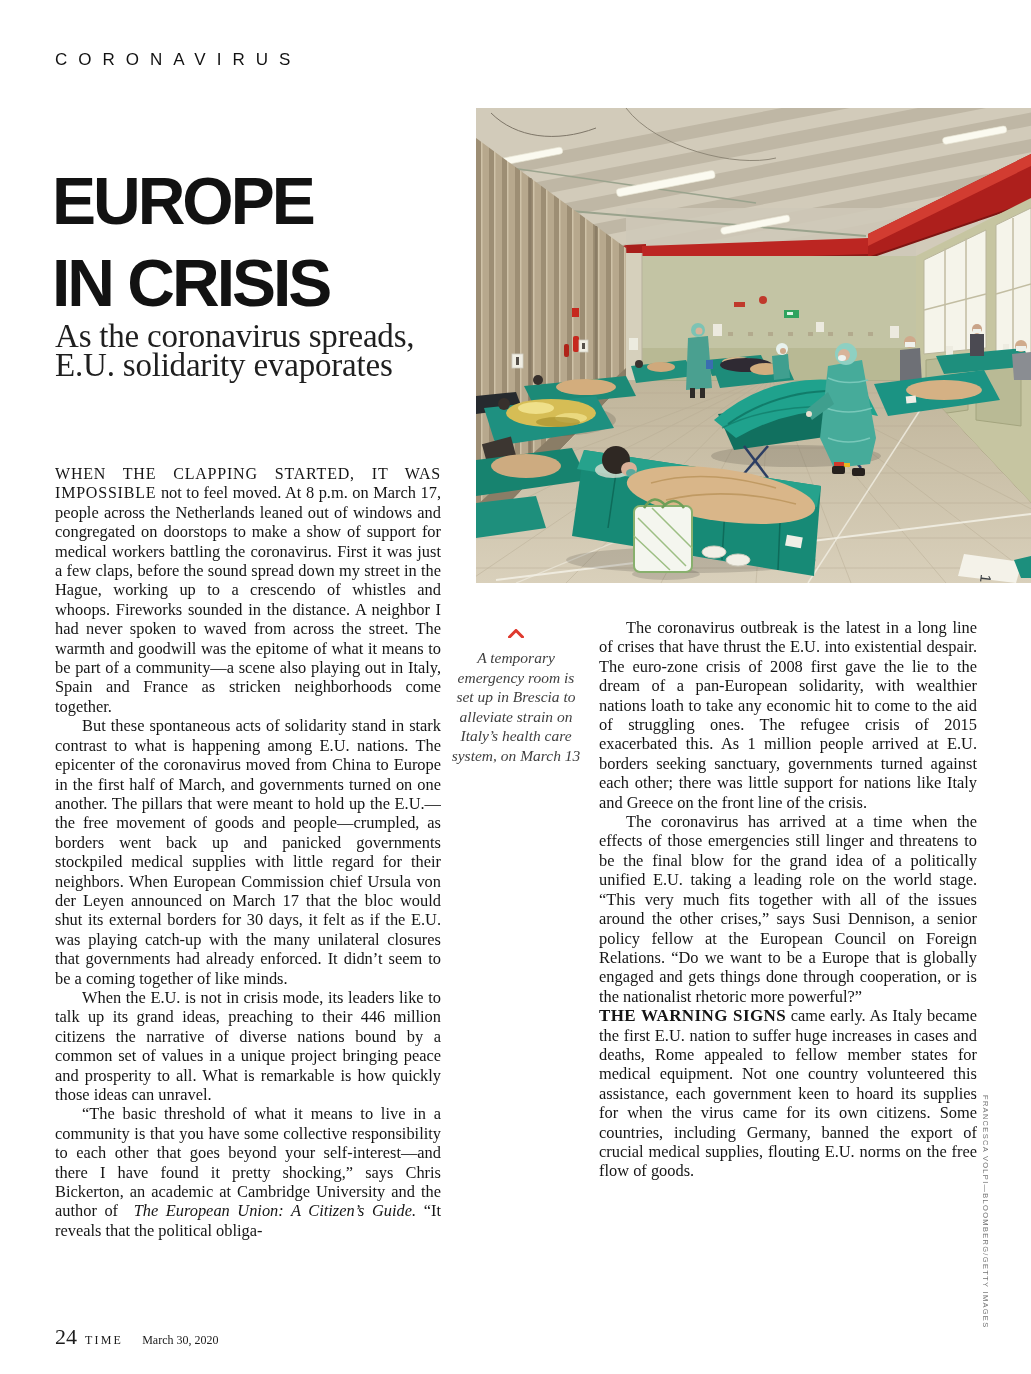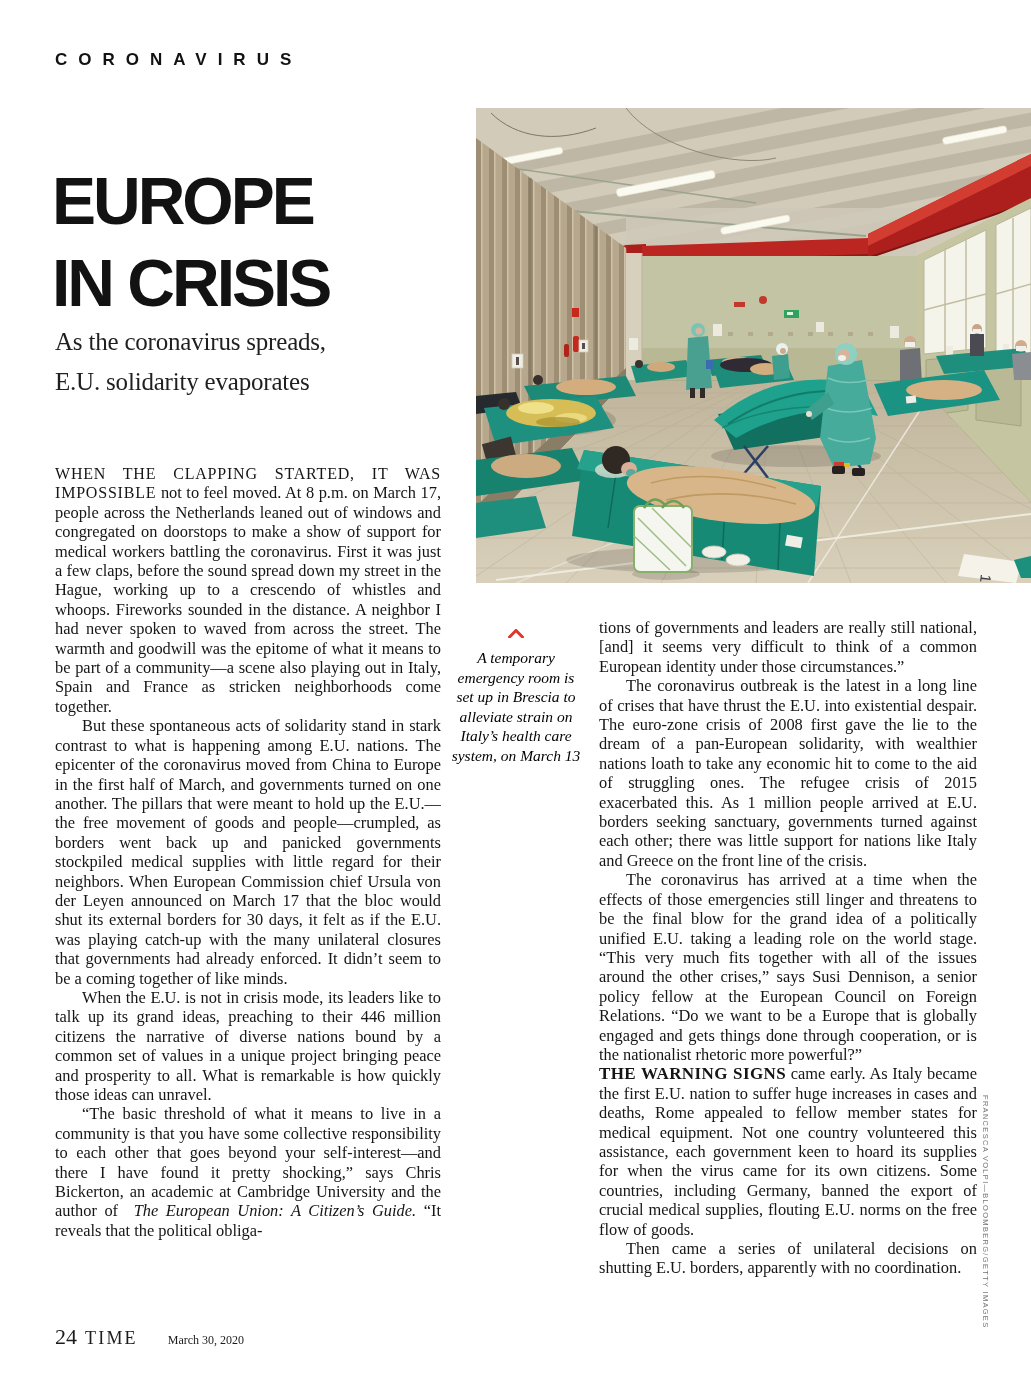--- a/index.html
+++ b/index.html
@@ -1,56 +1,56 @@
 <!DOCTYPE html>
 <html lang="en"><head>
 <meta charset="utf-8">
 <style>
   html,body{margin:0;padding:0;background:#ffffff;}
   #page{position:relative;width:1031px;height:1374px;background:#fff;overflow:hidden;
         font-family:"Liberation Serif",serif;color:#161616;}
   .prewrap{white-space:pre-line;}
 
   .kicker{position:absolute;left:55px;top:50px;font-family:"Liberation Sans",sans-serif;
-          font-weight:bold;font-size:17px;letter-spacing:11px;color:#121212;}
+          font-weight:normal;font-size:17px;letter-spacing:11px;color:#121212;}
 
   .headline{position:absolute;left:52px;top:160px;font-family:"Liberation Sans",sans-serif;
             font-weight:800;font-size:66px;line-height:82px;letter-spacing:-3px;color:#121212;}
 
-  .subhead{position:absolute;left:55px;top:322px;font-size:25px;line-height:40px;
+  .subhead{position:absolute;left:55px;top:322px;font-size:33px;line-height:29px;
            color:#1f1f1f;letter-spacing:-.2px;}
 
   .byline{position:absolute;left:55px;top:388px;font-family:"Liberation Sans",sans-serif;
           font-weight:bold;font-size:15px;line-height:20px;letter-spacing:2.6px;color:#e8332a;}
 
   .photo{position:absolute;left:476px;top:108px;width:555px;height:475px;overflow:hidden;}
   .photo svg{display:block;width:555px;height:475px;}
 
   .caption-wrap{position:absolute;left:436px;top:624px;width:160px;text-align:center;}
   .caret{display:inline-block;margin-bottom:6px;}
-  .caption{font-style:italic;font-size:15.5px;line-height:19.5px;color:#000000;font-weight:500;}
+  .caption{font-style:italic;font-size:15.5px;line-height:19.5px;color:#404040;font-weight:500;}
 
   .body-col{position:absolute;font-size:16.4px;line-height:19.4px;text-align:justify;
             color:#151515;hyphens:auto;-webkit-hyphens:auto;}
   .body-col p{margin:0;}
   #col1{left:55px;top:464px;width:386px;}
   #col2{left:599px;top:618px;width:378px;}
   .indent{text-indent:27px;}
   .lead-caps{letter-spacing:.8px;font-size:16px;}
   .section{margin-top:21px;}
   .lead-bold{font-weight:bold;letter-spacing:.4px;font-size:17px;}
   .book{font-style:italic;margin-left:8px;}
 
   .credit{position:absolute;left:981px;top:1095px;height:230px;writing-mode:vertical-rl;
           font-family:"Liberation Sans",sans-serif;font-size:7.5px;letter-spacing:1.3px;
           color:#747474;white-space:nowrap;}
 
   .footer{position:absolute;left:55px;top:1324px;color:#1c1c1c;}
   .footer .page-num{font-size:22px;margin-right:8px;}
-  .footer .mag{font-size:18px;letter-spacing:2.2px;margin-right:30px;}
+  .footer .mag{font-size:12px;letter-spacing:2.2px;margin-right:19px;}
   .footer .issue{font-size:12px;}
 </style>
 </head>
 <body>
 
 <div id="page">
 
   <div class="kicker">CORONAVIRUS</div>
 
   <h1 class="headline prewrap" style="margin:0;">EUROPE
@@ -331,25 +331,23 @@
   </div>
 
   <div id="col1" class="body-col">
     <p><span class="lead-caps">WHEN THE CLAPPING STARTED, IT WAS IMPOSSIBLE</span><span> not to feel moved. At 8 p.m. on March 17, people across the Netherlands leaned out of windows and congregated on doorstops to make a show of support for medical workers battling the coronavirus. First it was just a few claps, before the sound spread down my street in the Hague, working up to a crescendo of whistles and whoops. Fireworks sounded in the distance. A neighbor I had never spoken to waved from across the street. The warmth and goodwill was the epitome of what it means to be part of a community—a scene also playing out in Italy, Spain and France as stricken neighborhoods come together.</span></p>
     <p class="indent">But these spontaneous acts of solidarity stand in stark contrast to what is happening among E.U. nations. The epicenter of the coronavirus moved from China to Europe in the first half of March, and governments turned on one another. The pillars that were meant to hold up the E.U.—the free movement of goods and people—crumpled, as borders went back up and panicked governments stockpiled medical supplies with little regard for their neighbors. When European Commission chief Ursula von der Leyen announced on March 17 that the bloc would shut its external borders for 30 days, it felt as if the E.U. was playing catch-up with the many unilateral closures that governments had already enforced. It didn’t seem to be a coming together of like minds.</p>
     <p class="indent">When the E.U. is not in crisis mode, its leaders like to talk up its grand ideas, preaching to their 446 million citizens the narrative of diverse nations bound by a common set of values in a unique project bringing peace and prosperity to all. What is remarkable is how quickly those ideas can unravel.</p>
     <p class="indent"><span>“The basic threshold of what it means to live in a community is that you have some collective responsibility to each other that goes beyond your self-interest—and there I have found it pretty shocking,” says Chris Bickerton, an academic at Cambridge University and the author of </span><em class="book">The European Union: A Citizen’s Guide.</em><span> “It reveals that the political obliga-</span></p>
   </div>
 
   <div id="col2" class="body-col">
-    <p>tions of governments and leaders are really still national, [and] it seems very difficult to think of a common European identity under those circumstances.”</p>
     <p class="indent">The coronavirus outbreak is the latest in a long line of crises that have thrust the E.U. into existential despair. The euro-zone crisis of 2008 first gave the lie to the dream of a pan-European solidarity, with wealthier nations loath to take any economic hit to come to the aid of struggling ones. The refugee crisis of 2015 exacerbated this. As 1 million people arrived at E.U. borders seeking sanctuary, governments turned against each other; there was little support for nations like Italy and Greece on the front line of the crisis.</p>
     <p class="indent">The coronavirus has arrived at a time when the effects of those emergencies still linger and threatens to be the final blow for the grand idea of a politically unified E.U. taking a leading role on the world stage. “This very much fits together with all of the issues around the other crises,” says Susi Dennison, a senior policy fellow at the European Council on Foreign Relations. “Do we want to be a Europe that is globally engaged and gets things done through cooperation, or is the nationalist rhetoric more powerful?”</p>
     <p class="section"><strong class="lead-bold">THE WARNING SIGNS</strong><span> came early. As Italy became the first E.U. nation to suffer huge increases in cases and deaths, Rome appealed to fellow member states for medical equipment. Not one country volunteered this assistance, each government keen to hoard its supplies for when the virus came for its own citizens. Some countries, including Germany, banned the export of crucial medical supplies, flouting E.U. norms on the free flow of goods.</span></p>
-    <p class="indent">Then came a series of unilateral decisions on shutting E.U. borders, apparently with no coordination.</p>
   </div>
 
   <div class="credit">FRANCESCA VOLPI—BLOOMBERG/GETTY IMAGES</div>
 
   <div class="footer">
     <span class="page-num">24</span><span class="mag">TIME</span><span class="issue">March 30, 2020</span>
   </div>
 
 </div>
 

